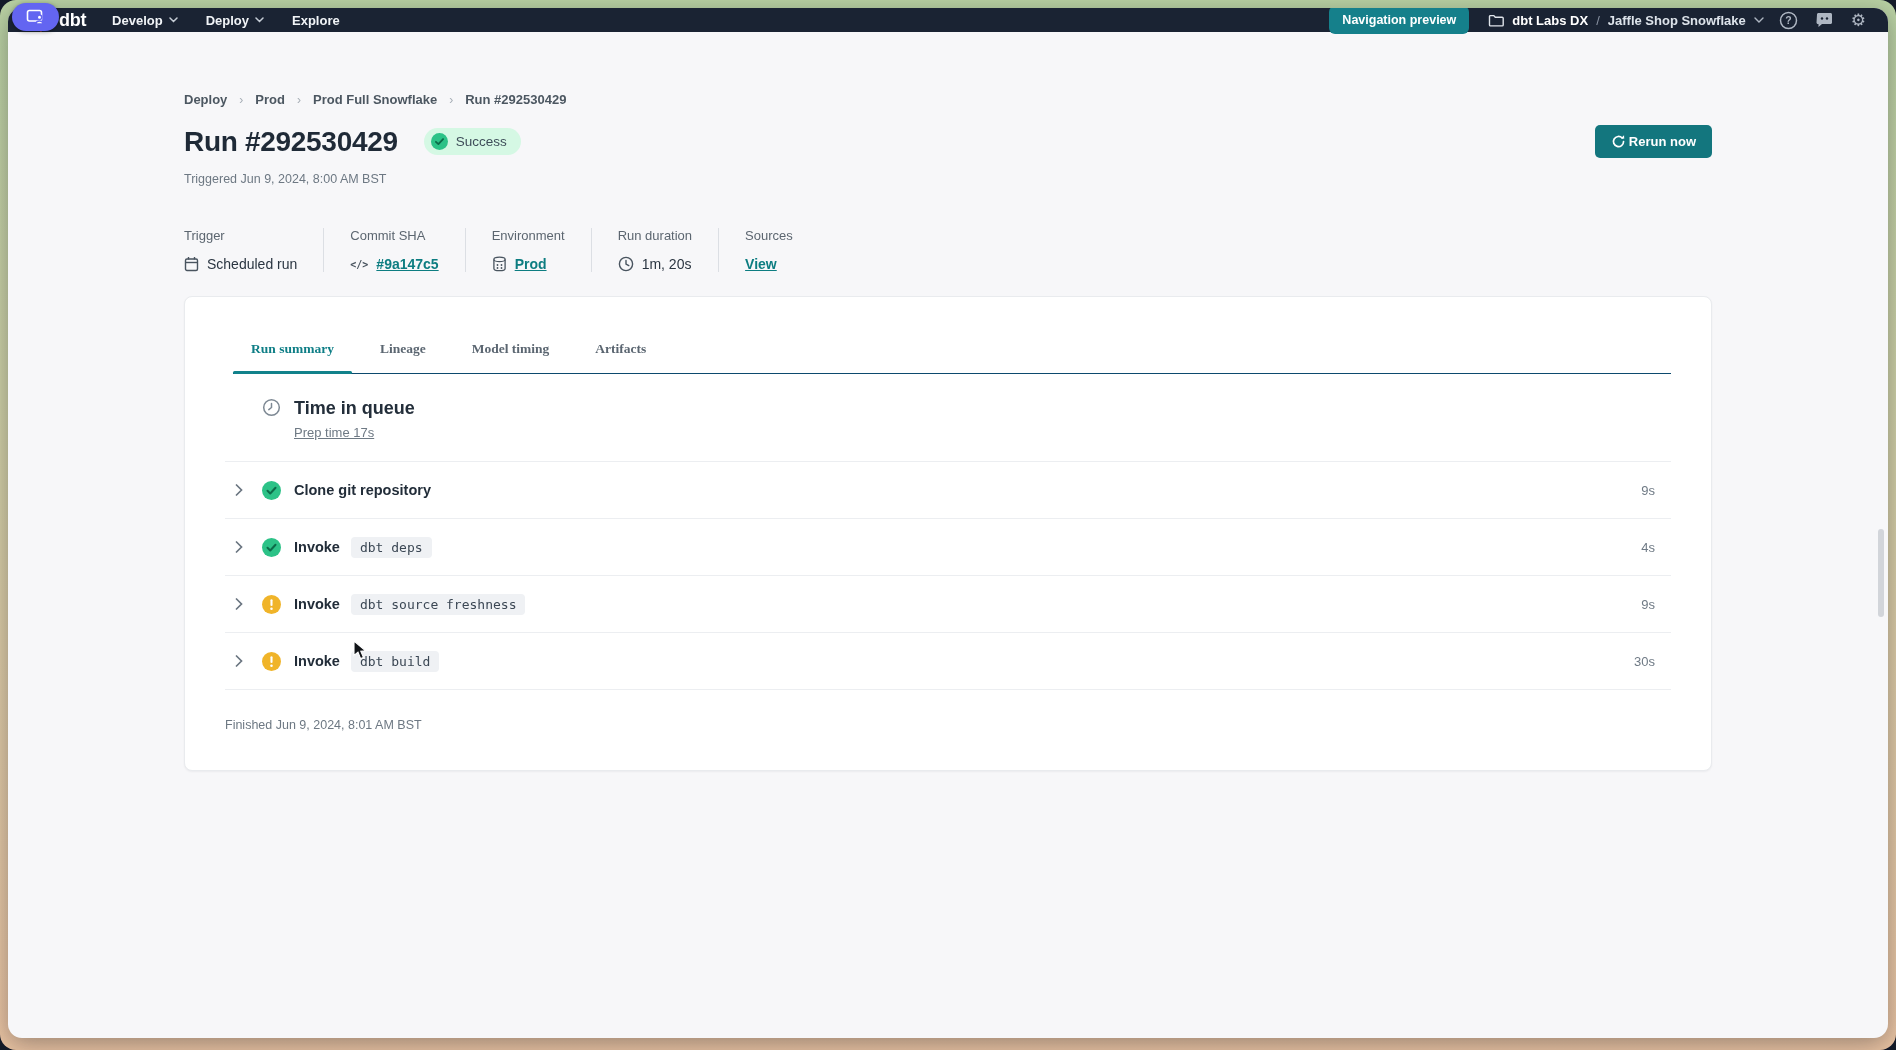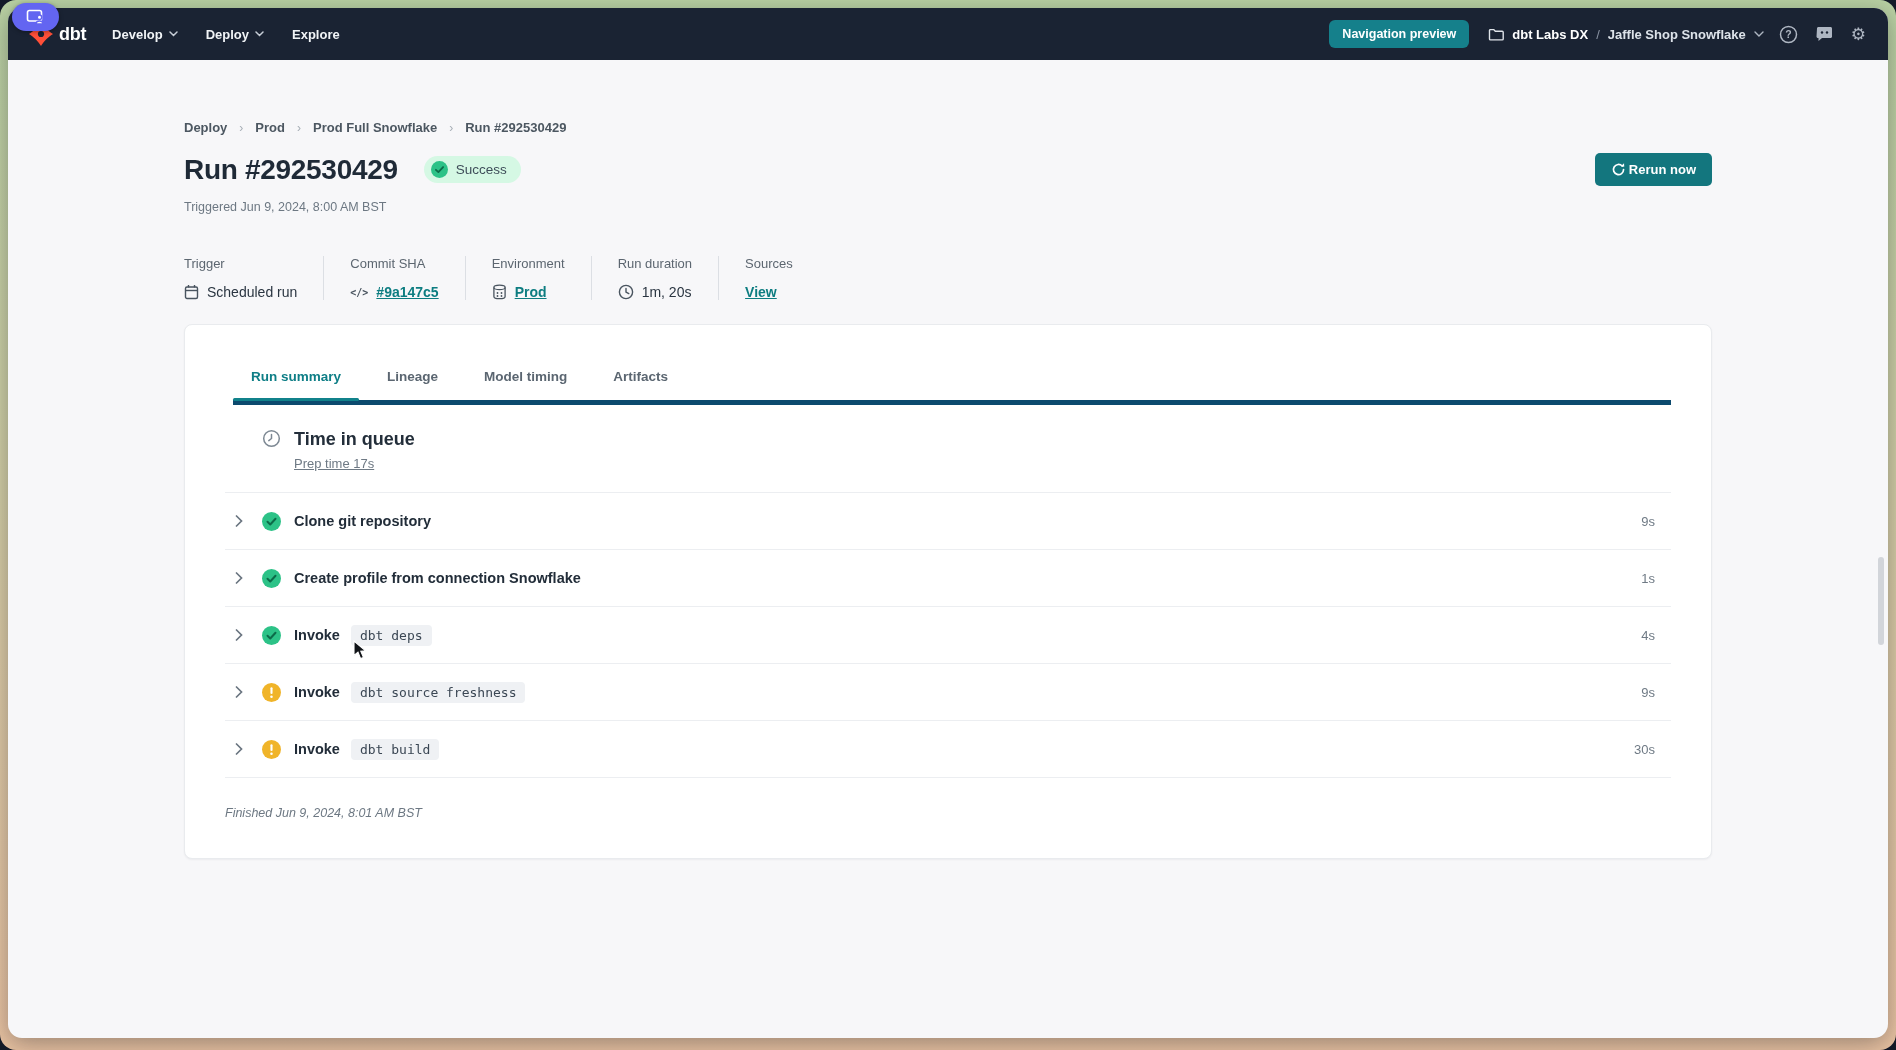--- a/index.html
+++ b/index.html
@@ -16,21 +16,21 @@
     border-radius:16px;
   }
   .window {
     position:absolute; left:8px; top:8px; right:8px; bottom:12px;
     background:#f7f7f9; border-radius:14px; overflow:hidden;
     box-shadow:0 6px 24px rgba(10,14,25,.35);
   }
 
   
   .navbar {
-    height:52px; background:#1a2333; display:flex; align-items:center;
+    height:24px; background:#1a2333; display:flex; align-items:center;
     padding:0 20px; color:#fff;
   }
   .brand { display:flex; align-items:center; gap:5px; margin-right:26px; }
   .brand-text { font-size:18px; font-weight:700; letter-spacing:-.3px; color:#fff; }
   .nav-menus { display:flex; align-items:center; gap:28px; }
   .nav-menu-item { display:flex; align-items:center; gap:6px; font-size:13px; font-weight:700; color:#f1f4f7; cursor:pointer; }
   .nav-right { margin-left:auto; display:flex; align-items:center; gap:13px; }
   .nav-preview-btn {
     background:#15808b; color:#fff; border:none; border-radius:6px;
     font-family:inherit; font-size:12.5px; font-weight:700; padding:7px 13px; cursor:pointer;
@@ -70,21 +70,21 @@
   .meta-label { font-size:13px; color:#5c6670; }
   .meta-value { margin-top:13px; display:flex; align-items:center; gap:8px; font-size:14px; color:#2a3541; font-weight:500; }
   .meta-link { color:#0d7d81; font-weight:700; text-decoration:underline; cursor:pointer; }
   .code-glyph { font-family:"DejaVu Sans Mono", monospace; font-size:10px; color:#49545f; font-weight:700; }
 
   
   .card {
     margin-top:24px; background:#fff; border:1px solid #e9ebee; border-radius:8px;
     padding:0 40px; box-shadow:0 1px 2px rgba(16,24,40,.05);
   }
-  .tabs { padding-top:34px; display:flex; margin-left:8px; border-bottom:5px solid #0c4a6e; }
+  .tabs { padding-top:34px; display:flex; margin-left:8px; border-bottom:1px solid #0c4a6e;font-family:Liberation Serif, serif; }
   .tab {
     position:relative; padding:10px 18px 16px; margin-right:10px;
     font-size:13.5px; font-weight:600; color:#5b6671; cursor:pointer; background:none; border:none; font-family:inherit;
   }
   .tab.active { color:#0e7e86; font-weight:700; }
   .tab.active::after { content:""; position:absolute; left:0; right:0; bottom:-1px; height:3px; background:#11828b; border-radius:2px; }
 
   .row { display:flex; align-items:center; padding-left:10px; padding-right:16px; border-bottom:1px solid #eceef1; }
   .chev { width:18px; margin-right:9px; display:flex; align-items:center; cursor:pointer; }
   .chev.spacer { visibility:hidden; }
@@ -92,21 +92,21 @@
   .queue-row { padding-top:24px; padding-bottom:20px; align-items:flex-start; }
   .queue-title { font-size:18px; font-weight:700; color:#232e3a; }
   .queue-link { display:inline-block; margin-top:6px; font-size:13px; color:#6e7984; text-decoration:underline; cursor:pointer; }
   .step-row { height:57px; cursor:pointer; }
   .step-label { font-size:14.5px; font-weight:700; color:#222d39; display:flex; align-items:center; gap:11px; }
   .code-chip {
     font-family:"DejaVu Sans Mono", monospace; font-size:13px; font-weight:400;
     background:#eff1f4; color:#3b4754; padding:3px 9px; border-radius:4px;text-align:right;
   }
   .duration { margin-left:auto; font-size:13px; color:#6f7a85; }
-  .finished { padding:28px 0 38px; font-size:12.5px; color:#6d7883;font-style:italic; }
+  .finished { padding:28px 0 38px; font-size:12.5px; color:#6d7883; }
 
   
   .scroll-thumb { position:absolute; right:4px; top:497px; width:6px; height:88px; background:#d2d5da; border-radius:3px; cursor:pointer; }
   .share-pill {
     position:absolute; left:12px; top:3px; width:47px; height:28px; z-index:40;
     background:#6365f1; border-radius:15px; display:flex; align-items:center; justify-content:center;
     box-shadow:0 1px 4px rgba(0,0,0,.35); cursor:pointer; border:none;
   }
   .cursor { position:absolute; left:353px; top:640px; z-index:50; pointer-events:none; }
 </style>
@@ -296,35 +296,20 @@
           <span class="status-ic">
             <svg width="19" height="19" viewBox="0 0 18 18">
                 <circle cx="9" cy="9" r="9" fill="#2cc287"></circle>
                 <path d="M5.2 9.3 L7.8 11.8 L12.8 6.4" stroke="#0c6b49" stroke-width="1.9" fill="none" stroke-linecap="round" stroke-linejoin="round"></path>
               </svg>
           </span>
           <span class="step-label">Clone git repository</span>
           <span class="duration">9s</span>
         </div>
 
-        <div class="row step-row">
-          <span class="chev">
-            <svg width="8" height="12" viewBox="0 0 8 12">
-                <path d="M1.5 1 L6.5 6 L1.5 11" stroke="#6a7580" stroke-width="1.7" fill="none" stroke-linecap="round"></path>
-              </svg>
-          </span>
-          <span class="status-ic">
-            <svg width="19" height="19" viewBox="0 0 18 18">
-                <circle cx="9" cy="9" r="9" fill="#2cc287"></circle>
-                <path d="M5.2 9.3 L7.8 11.8 L12.8 6.4" stroke="#0c6b49" stroke-width="1.9" fill="none" stroke-linecap="round" stroke-linejoin="round"></path>
-              </svg>
-          </span>
-          <span class="step-label">Create profile from connection Snowflake</span>
-          <span class="duration">1s</span>
-        </div>
 
         <div class="row step-row">
           <span class="chev">
             <svg width="8" height="12" viewBox="0 0 8 12">
                 <path d="M1.5 1 L6.5 6 L1.5 11" stroke="#6a7580" stroke-width="1.7" fill="none" stroke-linecap="round"></path>
               </svg>
           </span>
           <span class="status-ic">
             <svg width="19" height="19" viewBox="0 0 18 18">
                 <circle cx="9" cy="9" r="9" fill="#2cc287"></circle>

